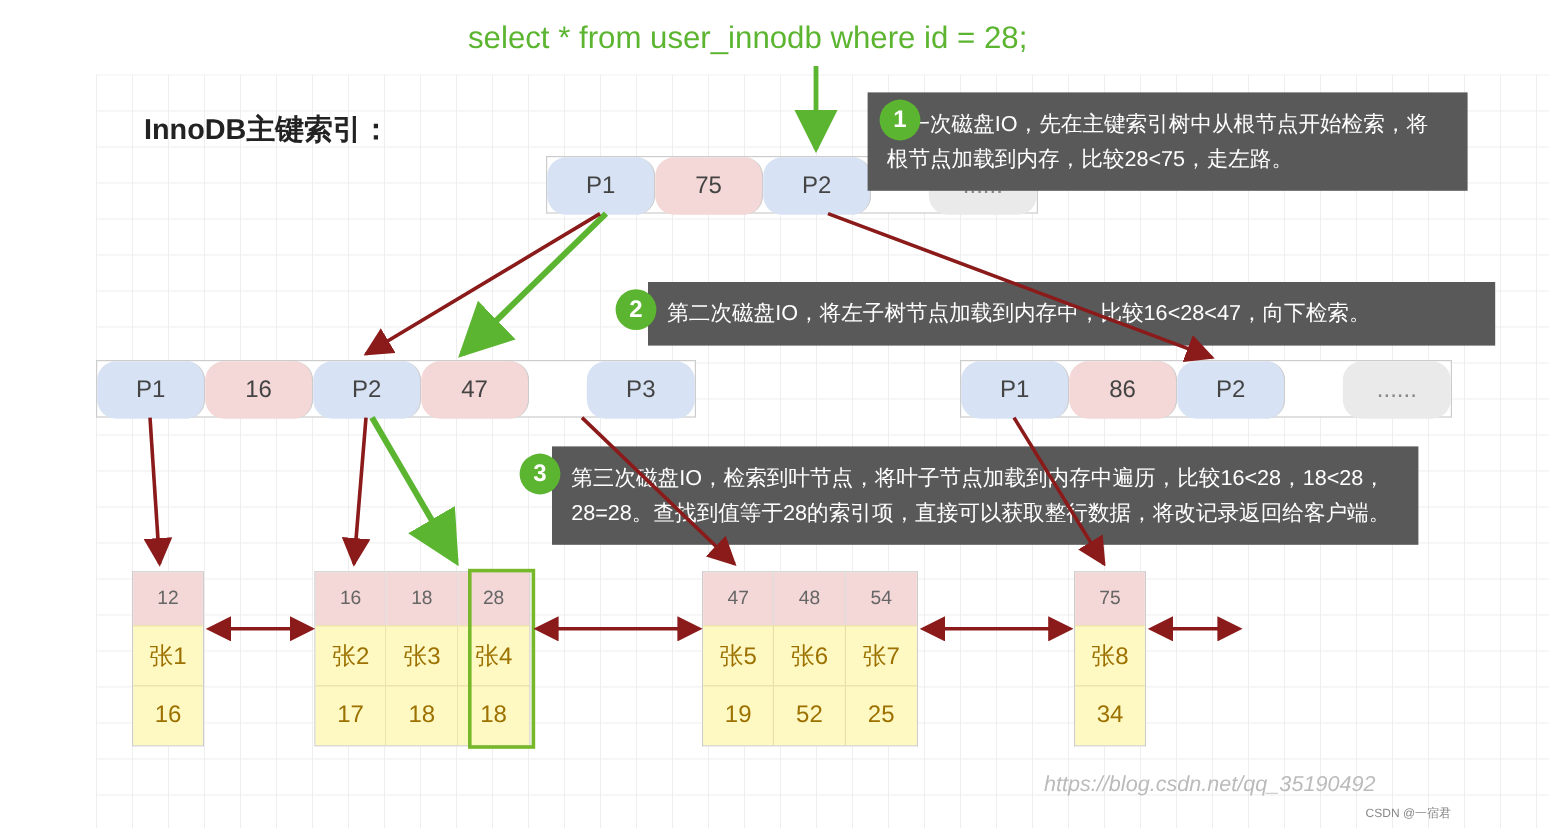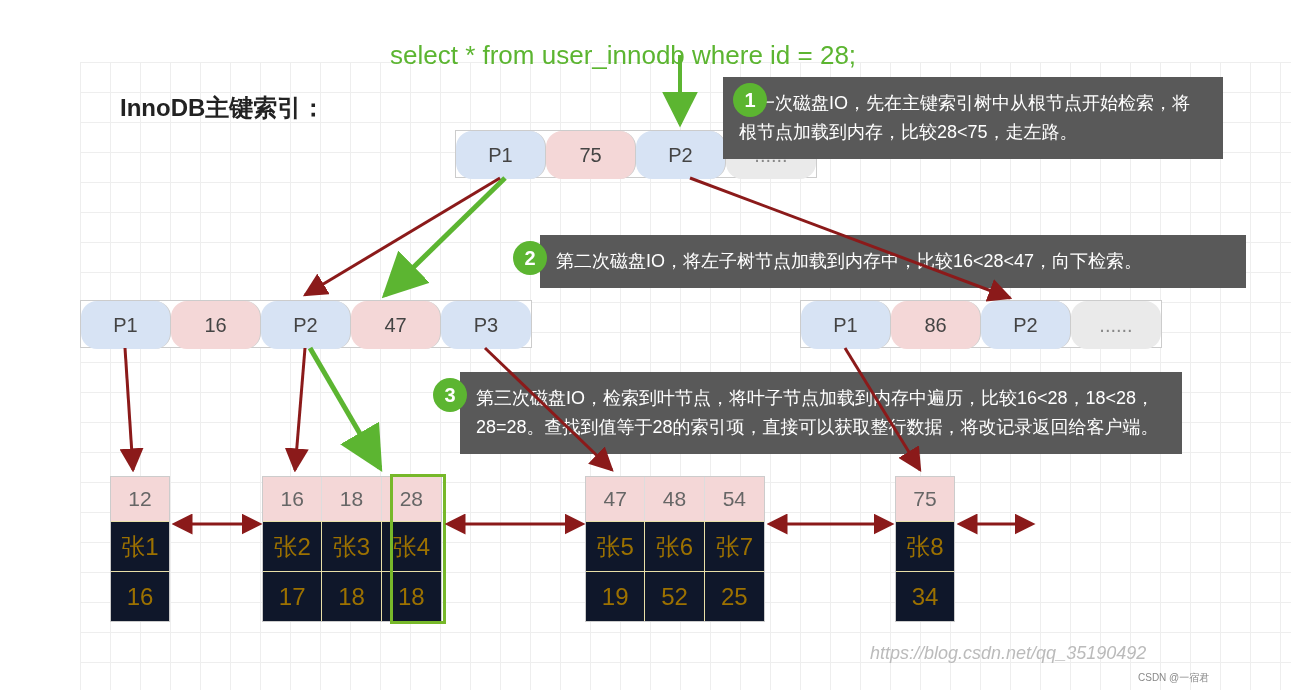--- a/index.html
+++ b/index.html
@@ -1,44 +1,44 @@
 <!DOCTYPE html>
 <html><head>
 <meta charset="utf-8">
 <style>
 * { margin:0; padding:0; box-sizing:border-box; }
 body { font-family:"Microsoft YaHei",Arial,sans-serif; width:1291px; height:690px; position:relative; background:#fff; overflow:hidden; }
 .grid { position:absolute; inset:0; background-image:linear-gradient(#eee 1px,transparent 1px),linear-gradient(90deg,#eee 1px,transparent 1px); background-size:30px 30px; background-position:80px 62px; }
 .clip-top { position:absolute; left:0; top:0; width:100%; height:62px; background:#fff; }
 .clip-left { position:absolute; left:0; top:0; width:80px; height:100%; background:#fff; }
 
-.title-sql { position:absolute; left:390px; top:40px; color:#5cb531; font-size:26px; }
+.title-sql { position:absolute; left:390px; top:16px; color:#5cb531; font-size:26px; }
 .section { position:absolute; left:120px; top:82px; font-size:24px; font-weight:bold; color:#222;margin-top:10px; }
 
 .node { position:absolute; display:flex; border:1px solid #ccc; background:#fff; }
 .cell { display:flex; align-items:center; justify-content:center; font-size:20px; color:#444; border-right:1px solid #ccc;border-radius:16px; }
-.cell:last-child { border-right:none; }
+.cell:last-child { border-right:none;margin-left:48px; }
 .blue { background:#d7e3f4; }
 .pink { background:#f4d7d7; }
 .grey { background:#eaeaea; color:#888; }
 
 .root { left:455px; top:130px; height:48px; }
 .root .cell { width:90px; height:48px; }
 
 .n2l { left:80px; top:300px; height:48px; }
 .n2l .cell { width:90px; height:48px; }
 .n2r { left:800px; top:300px; height:48px; }
 .n2r .cell { width:90px; height:48px; }
 
 .leaf { position:absolute; border:1px solid #ccc; background:#fff; }
 .lf-head { display:flex; }
-.lf-head .c { width:60px; height:44px; display:flex; align-items:center; justify-content:center; font-size:21px; color:#666; background:#f4d7d7; border-right:1px solid #ddd; }
+.lf-head .c { width:60px; height:44px; display:flex; align-items:center; justify-content:center; font-size:16px; color:#666; background:#f4d7d7; border-right:1px solid #ddd; }
 .lf-head .c:last-child { border-right:none; }
 .lf-row { display:flex; }
-.lf-row .c { width:60px; height:50px; display:flex; align-items:center; justify-content:center; font-size:24px; color:#9c7100; background:#0f172a; border-right:1px solid #e8dfa8; border-top:1px solid #e8dfa8; }
+.lf-row .c { width:60px; height:50px; display:flex; align-items:center; justify-content:center; font-size:20px; color:#9c7100; background:#fef9c3; border-right:1px solid #e8dfa8; border-top:1px solid #e8dfa8; }
 .lf-row .c:last-child { border-right:none; }
 
 .lf1 { left:110px; top:476px; width:60px; }
 .lf2 { left:262px; top:476px; width:180px; }
 .lf3 { left:585px; top:476px; width:180px; }
 .lf4 { left:895px; top:476px; width:60px; }
 
 .hi-box { position:absolute; border:3px solid #77b82a; }
 .hi { left:390px; top:474px; width:56px; height:150px; }
 

